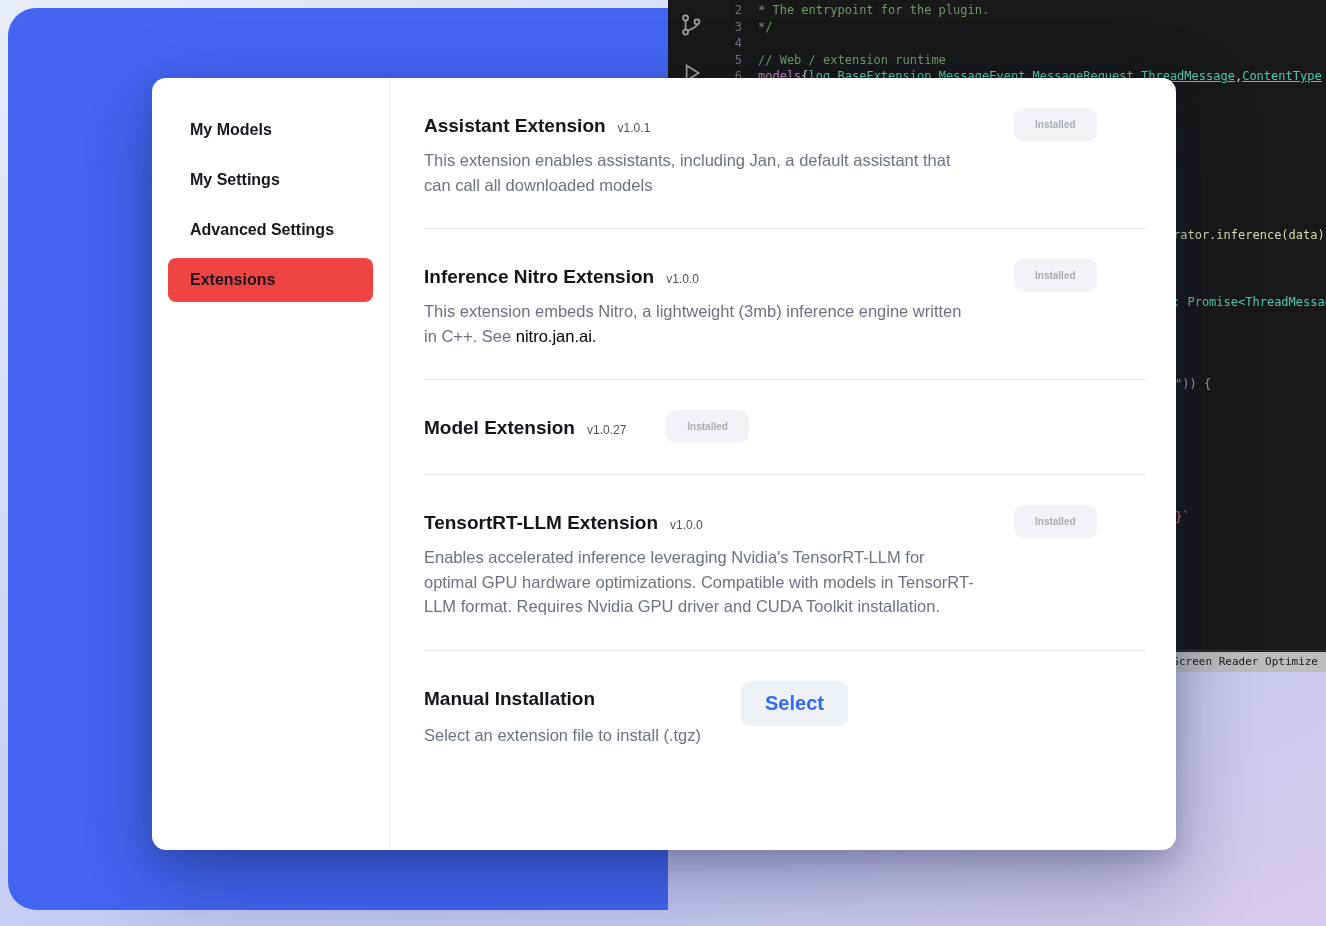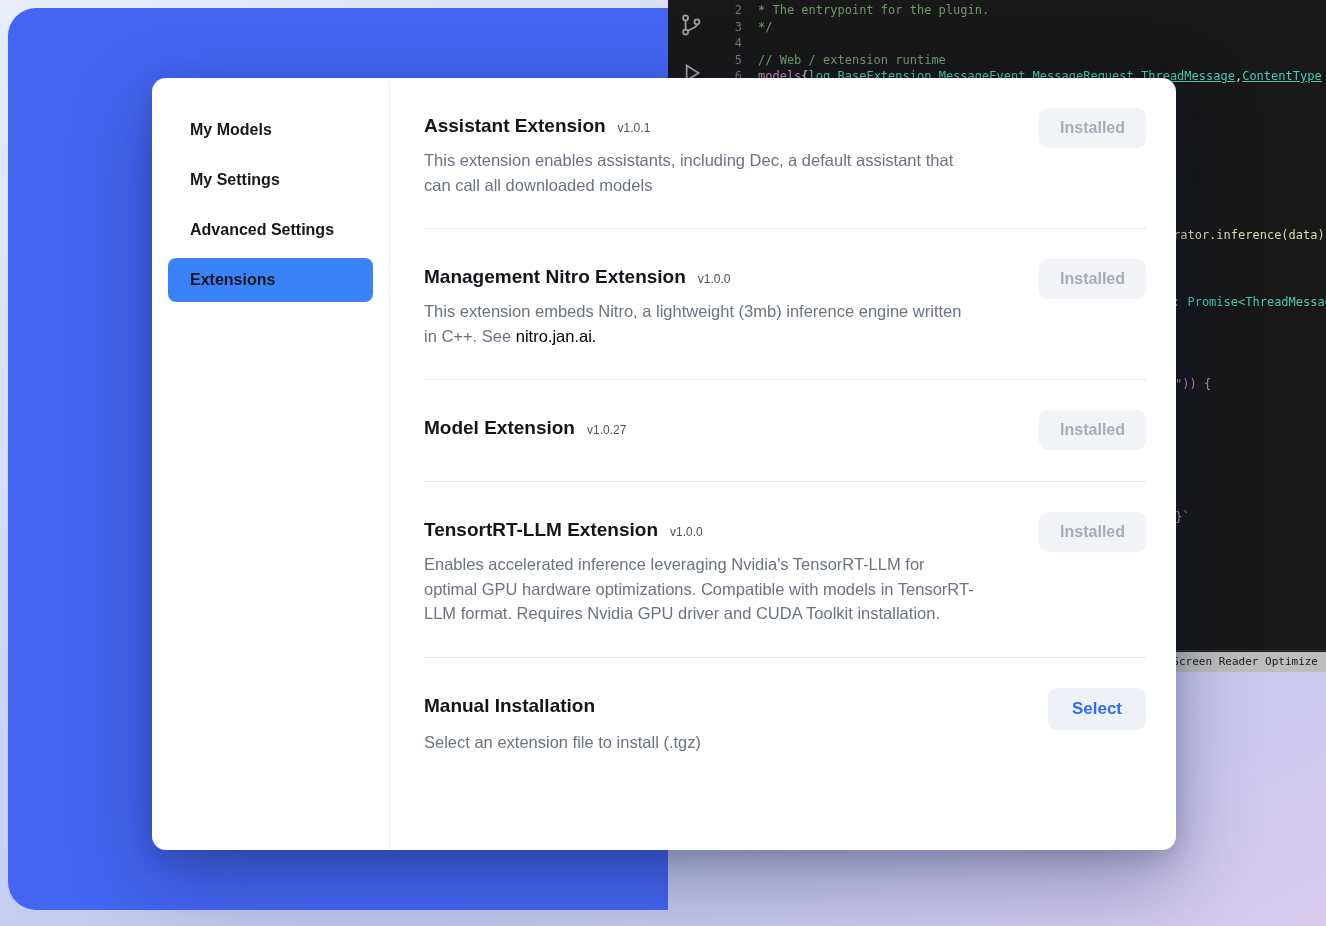--- a/index.html
+++ b/index.html
@@ -76,33 +76,33 @@
     padding: 30px 16px 0;
   }
   .side-item {
     height: 44px; margin-bottom: 6px;
     display: flex; align-items: center;
     padding: 0 22px;
     border-radius: 8px;
     font-size: 16px; font-weight: 700; color: #16181d;
     cursor: pointer;
   }
-  .side-item.active { background: #3b82f6; }
+  .side-item.active { background: #ef4444; }
 
   .content { flex: 1; padding: 36px 30px 0 34px; }
-  .ext-row { display: flex; justify-content: space-between; align-items: flex-start; }
+  .ext-row { display: flex; justify-content: flex-start; align-items: flex-start; gap: 40px; }
   .ext-info { max-width: 550px; }
   .ext-title-row { display: flex; align-items: baseline; gap: 12px; }
   .ext-name { margin: 0; font-size: 19px; font-weight: 700; color: #13151a; line-height: 24px; }
   .ext-version { font-size: 12px; color: #4b515b; }
   .ext-desc { margin: 10px 0 0; font-size: 16.5px; line-height: 24.5px; color: #6b7280; }
   .link { color: #000000; text-decoration: none; cursor: pointer; }
   .btn { border: none; border-radius: 9px; font-family: inherit; cursor: pointer; margin-top: -6px; }
-  .btn-installed { background: #f2f3f6; color: #a6adb9; font-size: 16px; font-weight: 600; padding: 11px 21px; }
-  .btn-select { background: #eef1f6; color: #2f6bf6; font-size: 17px; font-weight: 700; padding: 11px 24px; }
+  .btn-installed { background: #f2f3f6; color: #a6adb9; font-size: 10px; font-weight: 600; padding: 11px 21px; }
+  .btn-select { background: #eef1f6; color: #2f6bf6; font-size: 20px; font-weight: 700; padding: 11px 24px; }
   .divider { height: 1px; background: #e7e9ee; margin: 31px 0 36px; }
 </style>
 </head>
 <body>
 
 <div class="canvas">
 
   <div class="editor">
     <div class="activity-bar">
       <span class="act-icon">
@@ -178,31 +178,31 @@
     </aside>
 
     <main class="content">
 
       <section class="ext-row">
         <div class="ext-info">
           <div class="ext-title-row">
             <h2 class="ext-name">Assistant Extension</h2>
             <span class="ext-version">v1.0.1</span>
           </div>
-          <p class="ext-desc">This extension enables assistants, including Dec, a default assistant that can call all downloaded models</p>
-        </div>
-        <button class="btn btn-installed">Installed</button>
-      </section>
-
-      <div class="divider"></div>
-
-      <section class="ext-row">
-        <div class="ext-info">
-          <div class="ext-title-row">
-            <h2 class="ext-name">Management Nitro Extension</h2>
+          <p class="ext-desc">This extension enables assistants, including Jan, a default assistant that can call all downloaded models</p>
+        </div>
+        <button class="btn btn-installed">Installed</button>
+      </section>
+
+      <div class="divider"></div>
+
+      <section class="ext-row">
+        <div class="ext-info">
+          <div class="ext-title-row">
+            <h2 class="ext-name">Inference Nitro Extension</h2>
             <span class="ext-version">v1.0.0</span>
           </div>
           <p class="ext-desc"><span>This extension embeds Nitro, a lightweight (3mb) inference engine written in C++. See </span><a class="link">nitro.jan.ai.</a></p>
         </div>
         <button class="btn btn-installed">Installed</button>
       </section>
 
       <div class="divider"></div>
 
       <section class="ext-row">

